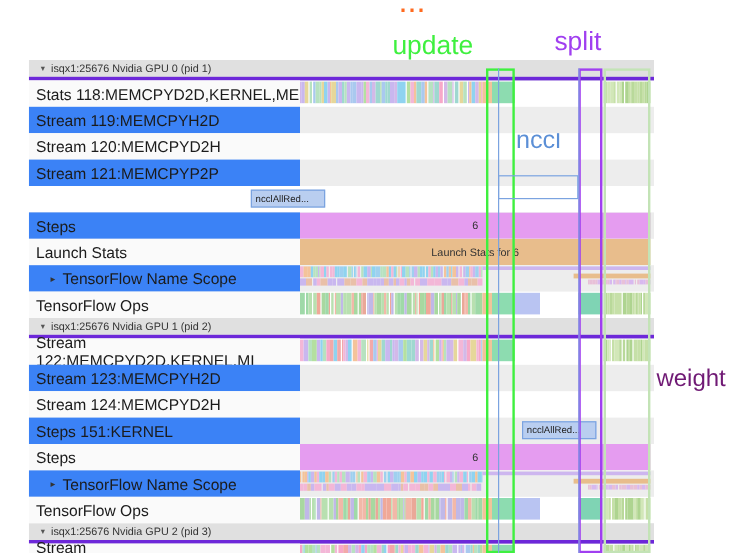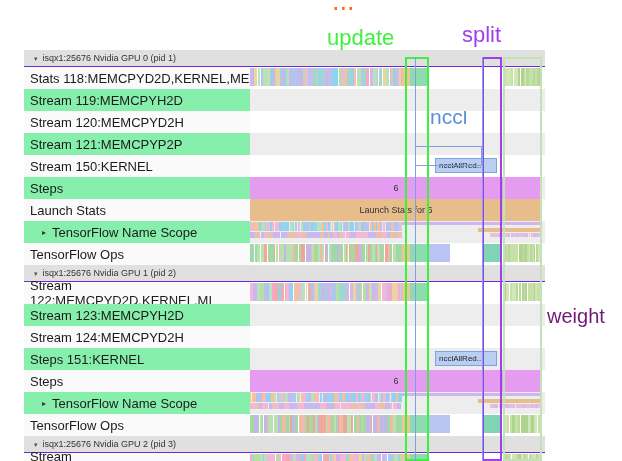--- a/index.html
+++ b/index.html
@@ -13,31 +13,31 @@
   
   .ann{position:absolute;font-weight:400;white-space:nowrap;}
   #ann-orange{left:332px;top:-14px;font-size:27px;color:#ff6a1f;}
   #ann-concat{left:327px;top:25px;font-size:22px;color:#3ff03f;}
   #ann-split {left:462px;top:22px;font-size:22px;color:#a03ff0;}
   #ann-nccl  {left:430px;top:105px;font-size:21px;color:#5b8fd6;}
   #ann-weight{left:547px;top:303px;font-size:20px;color:#701a75;line-height:26px;}
 
   
   #panel{position:absolute;left:24px;top:50px;width:521px;height:411px;overflow:hidden;}
-  .grouprow{height:17px;background:#e0e0e0;border-bottom:1px solid #6d28d9;
+  .grouprow{height:17px;background:#e0e0e0;border-bottom:3px solid #6d28d9;
             display:flex;align-items:center;box-sizing:border-box;}
   .grouprow .caret{font-size:7px;color:#555;margin-left:10px;margin-right:5px;line-height:1;}
   .grouprow .gtitle{font-size:9px;color:#333;}
 
   .row{height:22px;display:flex;box-sizing:border-box;position:relative;}
   .row.alt{background:#ededed;}
   .row .label{width:226px;flex:0 0 226px;display:flex;align-items:center;
               font-size:13px;color:#1b1b1b;padding-left:6px;box-sizing:border-box;
               background:#fafafa;z-index:3;position:relative;}
-  .row.alt .label{background:#86efac;}
+  .row.alt .label{background:#3b82f6;}
   .row .label .tri{font-size:8px;color:#333;margin-right:6px;margin-left:12px;}
   .row .track{flex:1 1 auto;position:relative;overflow:hidden;}
   .barlabel{position:absolute;left:0;right:0;top:0;bottom:0;display:flex;
             align-items:center;justify-content:center;font-size:9px;color:#333;
             pointer-events:none;}
   .nccl-box{position:absolute;top:3px;height:15px;background:#b9cef0;
             border:1px solid #7ba3e0;box-sizing:border-box;
             font-size:8px;color:#232323;display:flex;align-items:center;padding-left:3px;}
 
   
@@ -157,23 +157,20 @@
       </div>
       <div class="track"></div>
     </div>
     <div class="row alt">
       <div class="label">
         <span>Stream 121:MEMCPYP2P</span>
       </div>
       <div class="track"></div>
     </div>
     <div class="row">
-      <div class="label">
-        <span>Stream 150:KERNEL</span>
-      </div>
       <div class="track">
         <div class="nccl-box" style="left: 185px; width: 62px;">ncclAllRed...</div>
       </div>
     </div>
     <div class="row alt">
       <div class="label">
         <span>Steps</span>
       </div>
       <div class="track">
         <div class="strip" style="left: 0px; width: 292px; top: 0px; height: 22px; background: rgb(229, 156, 240);"></div>

